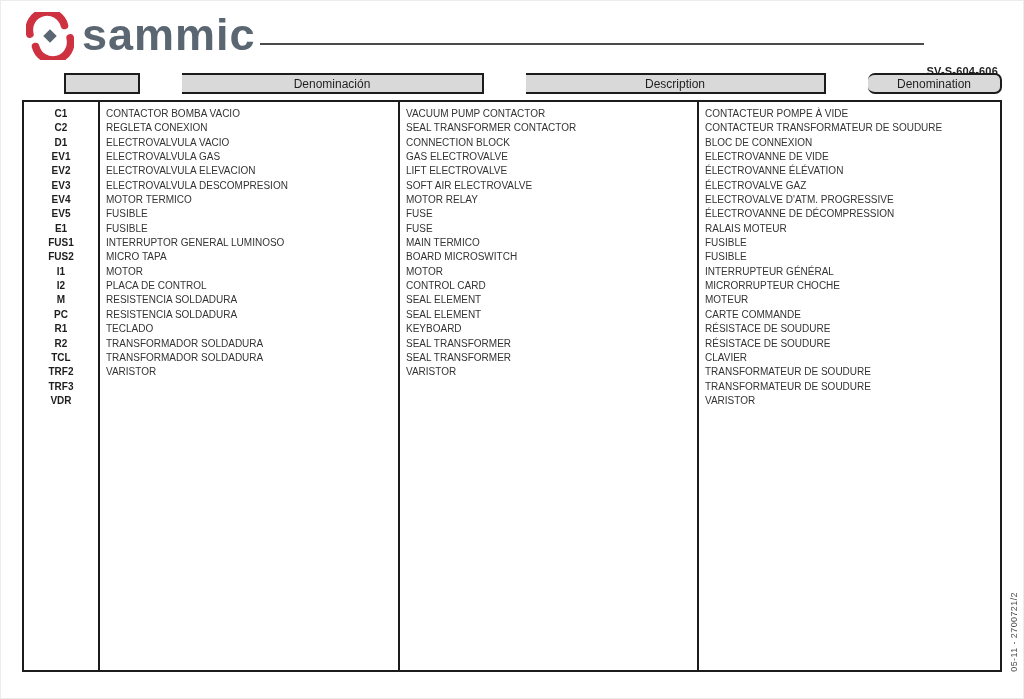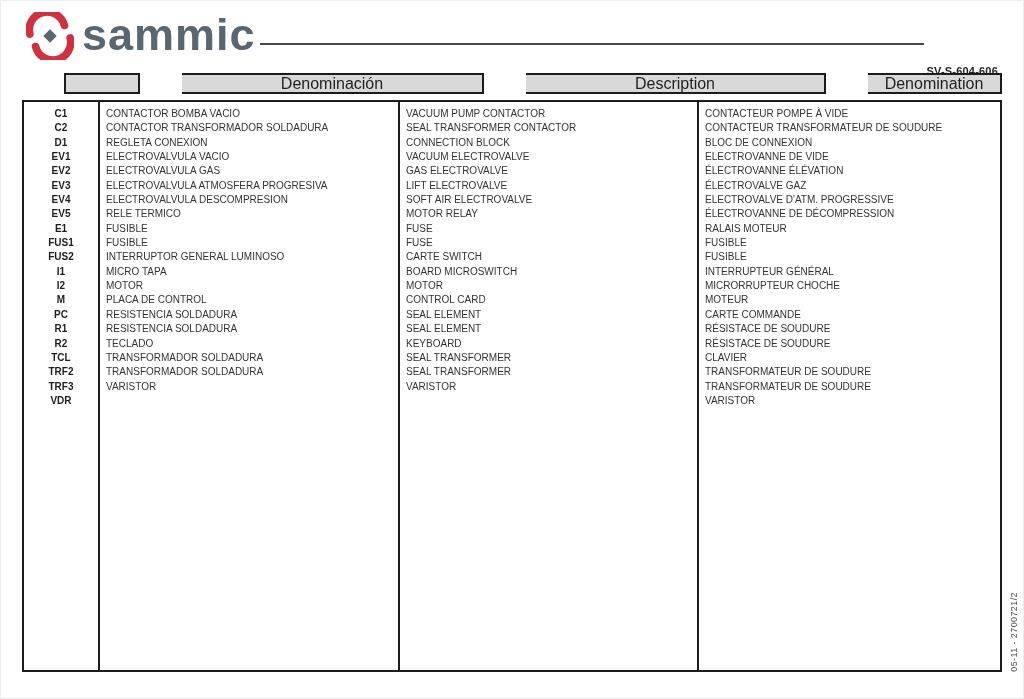--- a/index.html
+++ b/index.html
@@ -35,27 +35,27 @@
   
   .thead {
     position:absolute; left:22px; top:73px; width:980px; height:21px;
     display:flex; box-sizing:border-box;
   }
   .hcell {
     box-sizing:border-box;
     background:#d9d9d9;
     border:2px solid #1c1c1c;
     display:flex; align-items:center; justify-content:center;
-    font-size:16px; color:#1f1f1f;margin-left:42px;
+    font-size:12px; color:#1f1f1f;margin-left:42px;
   }
   .hcell + .hcell { border-left:none; }
   .h-code { width:76px; }
   .h-es   { width:302px; }
   .h-en   { width:300px; }
-  .h-fr   { flex:1; }
+  .h-fr   { flex:1;border-radius:7px; }
 
   
   .tbody {
     position:absolute; left:22px; top:100px; width:980px; height:572px;
     box-sizing:border-box;
     border:2px solid #1c1c1c;
     display:flex;
     background:#fff;
   }
   .col { box-sizing:border-box; padding-top:5px; overflow:hidden; }
@@ -123,52 +123,50 @@
         <div class="cell cell-code">PC</div>
         <div class="cell cell-code">R1</div>
         <div class="cell cell-code">R2</div>
         <div class="cell cell-code">TCL</div>
         <div class="cell cell-code">TRF2</div>
         <div class="cell cell-code">TRF3</div>
         <div class="cell cell-code">VDR</div>
       </div>
     <div class="col col-es">
         <div class="cell cell-es">CONTACTOR BOMBA VACIO</div>
-        <div class="cell cell-es">CONTACTOR TRANSFORMADOR SOLDADURA</div>
         <div class="cell cell-es">REGLETA CONEXION</div>
         <div class="cell cell-es">ELECTROVALVULA VACIO</div>
         <div class="cell cell-es">ELECTROVALVULA GAS</div>
-        <div class="cell cell-es">ELECTROVALVULA ATMOSFERA PROGRESIVA</div>
+        <div class="cell cell-es">ELECTROVALVULA ELEVACION</div>
         <div class="cell cell-es">ELECTROVALVULA DESCOMPRESION</div>
-        <div class="cell cell-es">RELE TERMICO</div>
+        <div class="cell cell-es">MOTOR TERMICO</div>
         <div class="cell cell-es">FUSIBLE</div>
         <div class="cell cell-es">FUSIBLE</div>
         <div class="cell cell-es">INTERRUPTOR GENERAL LUMINOSO</div>
         <div class="cell cell-es">MICRO TAPA</div>
         <div class="cell cell-es">MOTOR</div>
         <div class="cell cell-es">PLACA DE CONTROL</div>
         <div class="cell cell-es">RESISTENCIA SOLDADURA</div>
         <div class="cell cell-es">RESISTENCIA SOLDADURA</div>
         <div class="cell cell-es">TECLADO</div>
         <div class="cell cell-es">TRANSFORMADOR SOLDADURA</div>
         <div class="cell cell-es">TRANSFORMADOR SOLDADURA</div>
         <div class="cell cell-es">VARISTOR</div>
       </div>
     <div class="col col-en">
         <div class="cell cell-en">VACUUM PUMP CONTACTOR</div>
         <div class="cell cell-en">SEAL TRANSFORMER CONTACTOR</div>
         <div class="cell cell-en">CONNECTION BLOCK</div>
-        <div class="cell cell-en">VACUUM ELECTROVALVE</div>
         <div class="cell cell-en">GAS ELECTROVALVE</div>
         <div class="cell cell-en">LIFT ELECTROVALVE</div>
         <div class="cell cell-en">SOFT AIR ELECTROVALVE</div>
         <div class="cell cell-en">MOTOR RELAY</div>
         <div class="cell cell-en">FUSE</div>
         <div class="cell cell-en">FUSE</div>
-        <div class="cell cell-en">CARTE SWITCH</div>
+        <div class="cell cell-en">MAIN TERMICO</div>
         <div class="cell cell-en">BOARD MICROSWITCH</div>
         <div class="cell cell-en">MOTOR</div>
         <div class="cell cell-en">CONTROL CARD</div>
         <div class="cell cell-en">SEAL ELEMENT</div>
         <div class="cell cell-en">SEAL ELEMENT</div>
         <div class="cell cell-en">KEYBOARD</div>
         <div class="cell cell-en">SEAL TRANSFORMER</div>
         <div class="cell cell-en">SEAL TRANSFORMER</div>
         <div class="cell cell-en">VARISTOR</div>
       </div>

